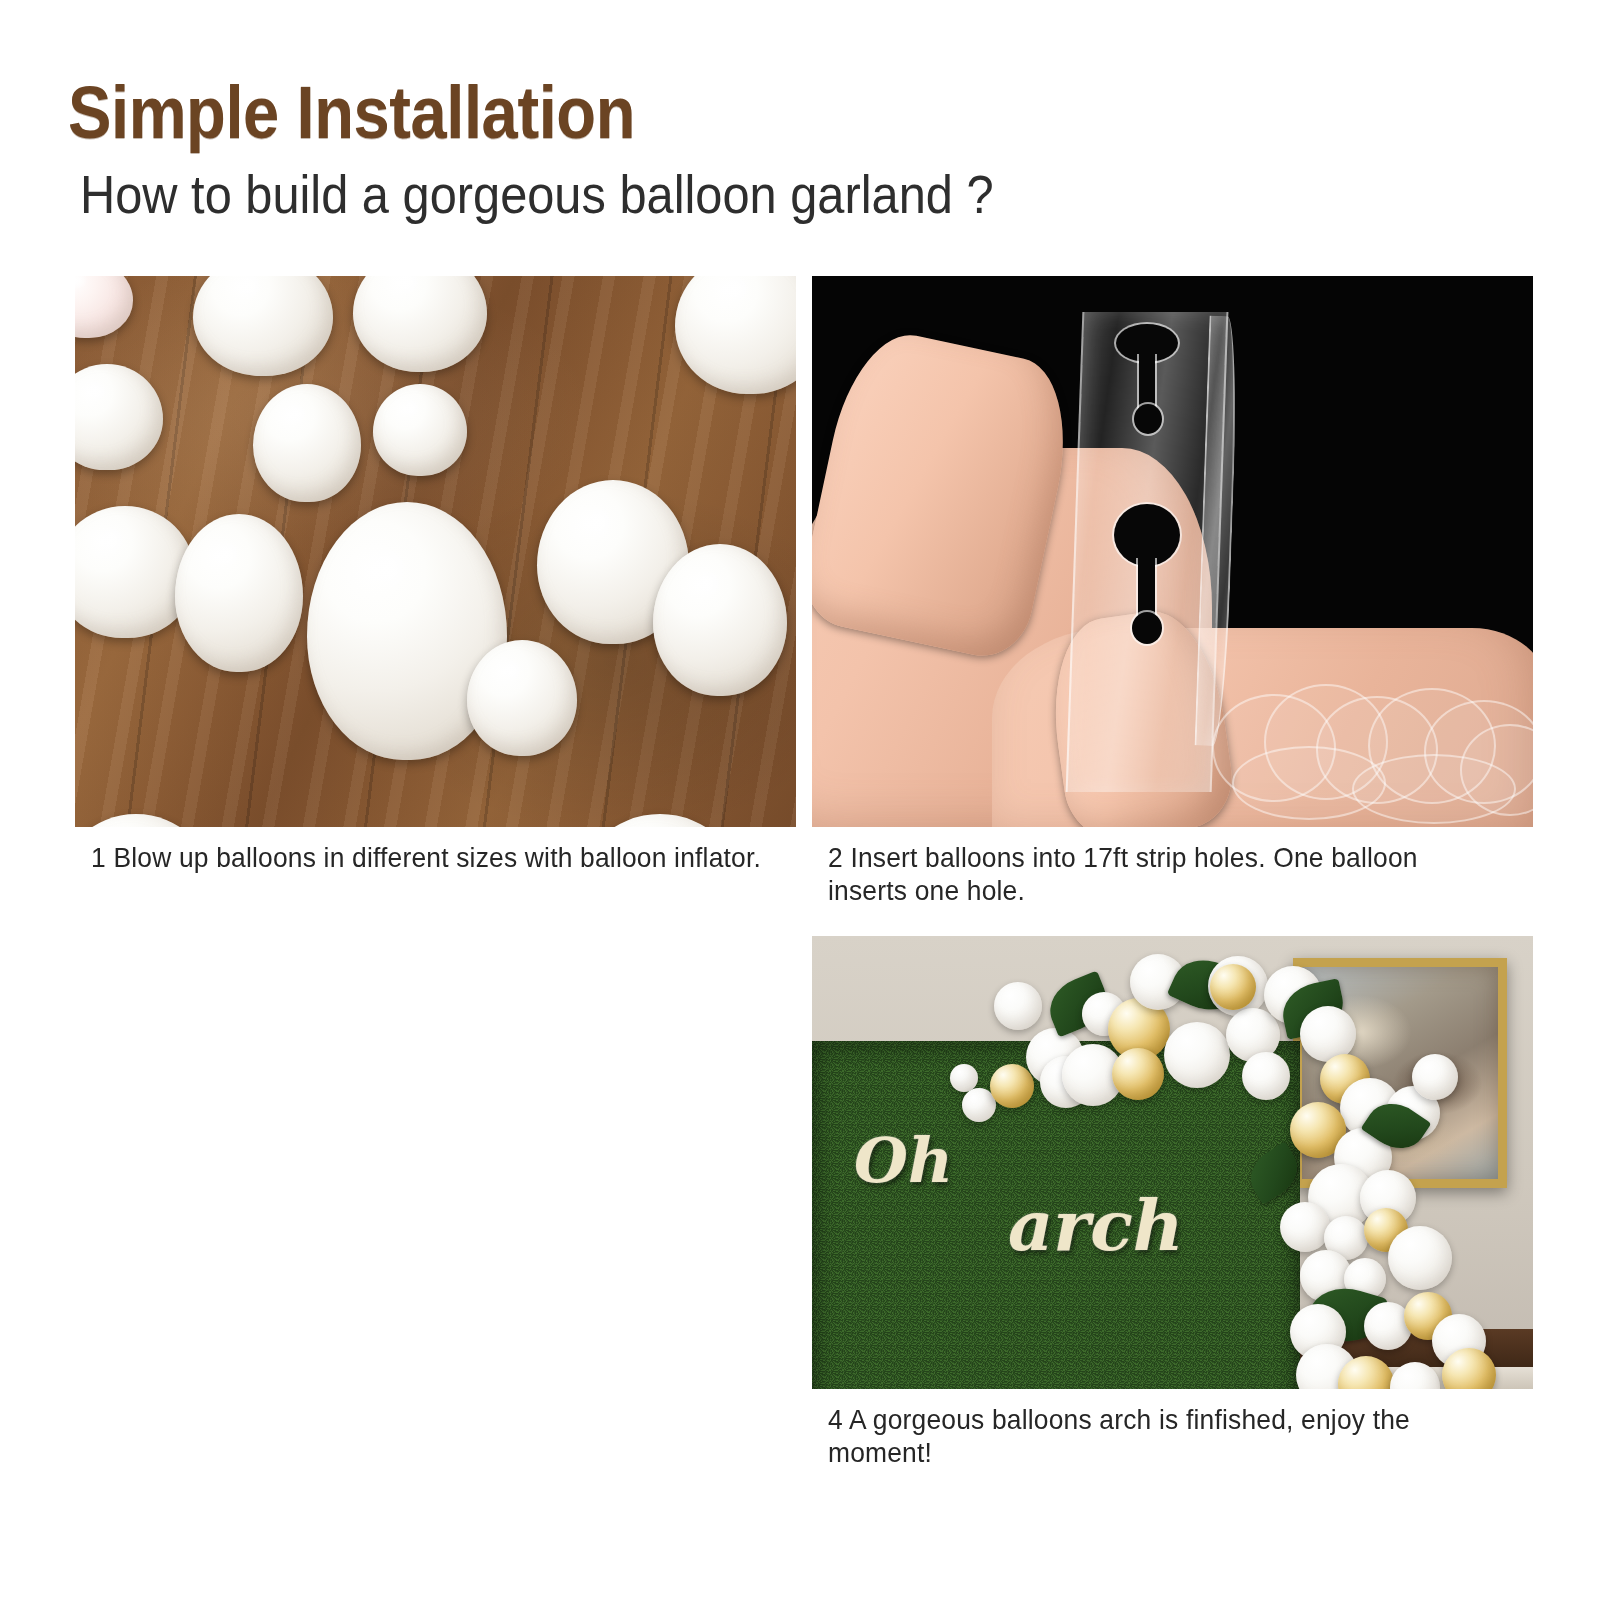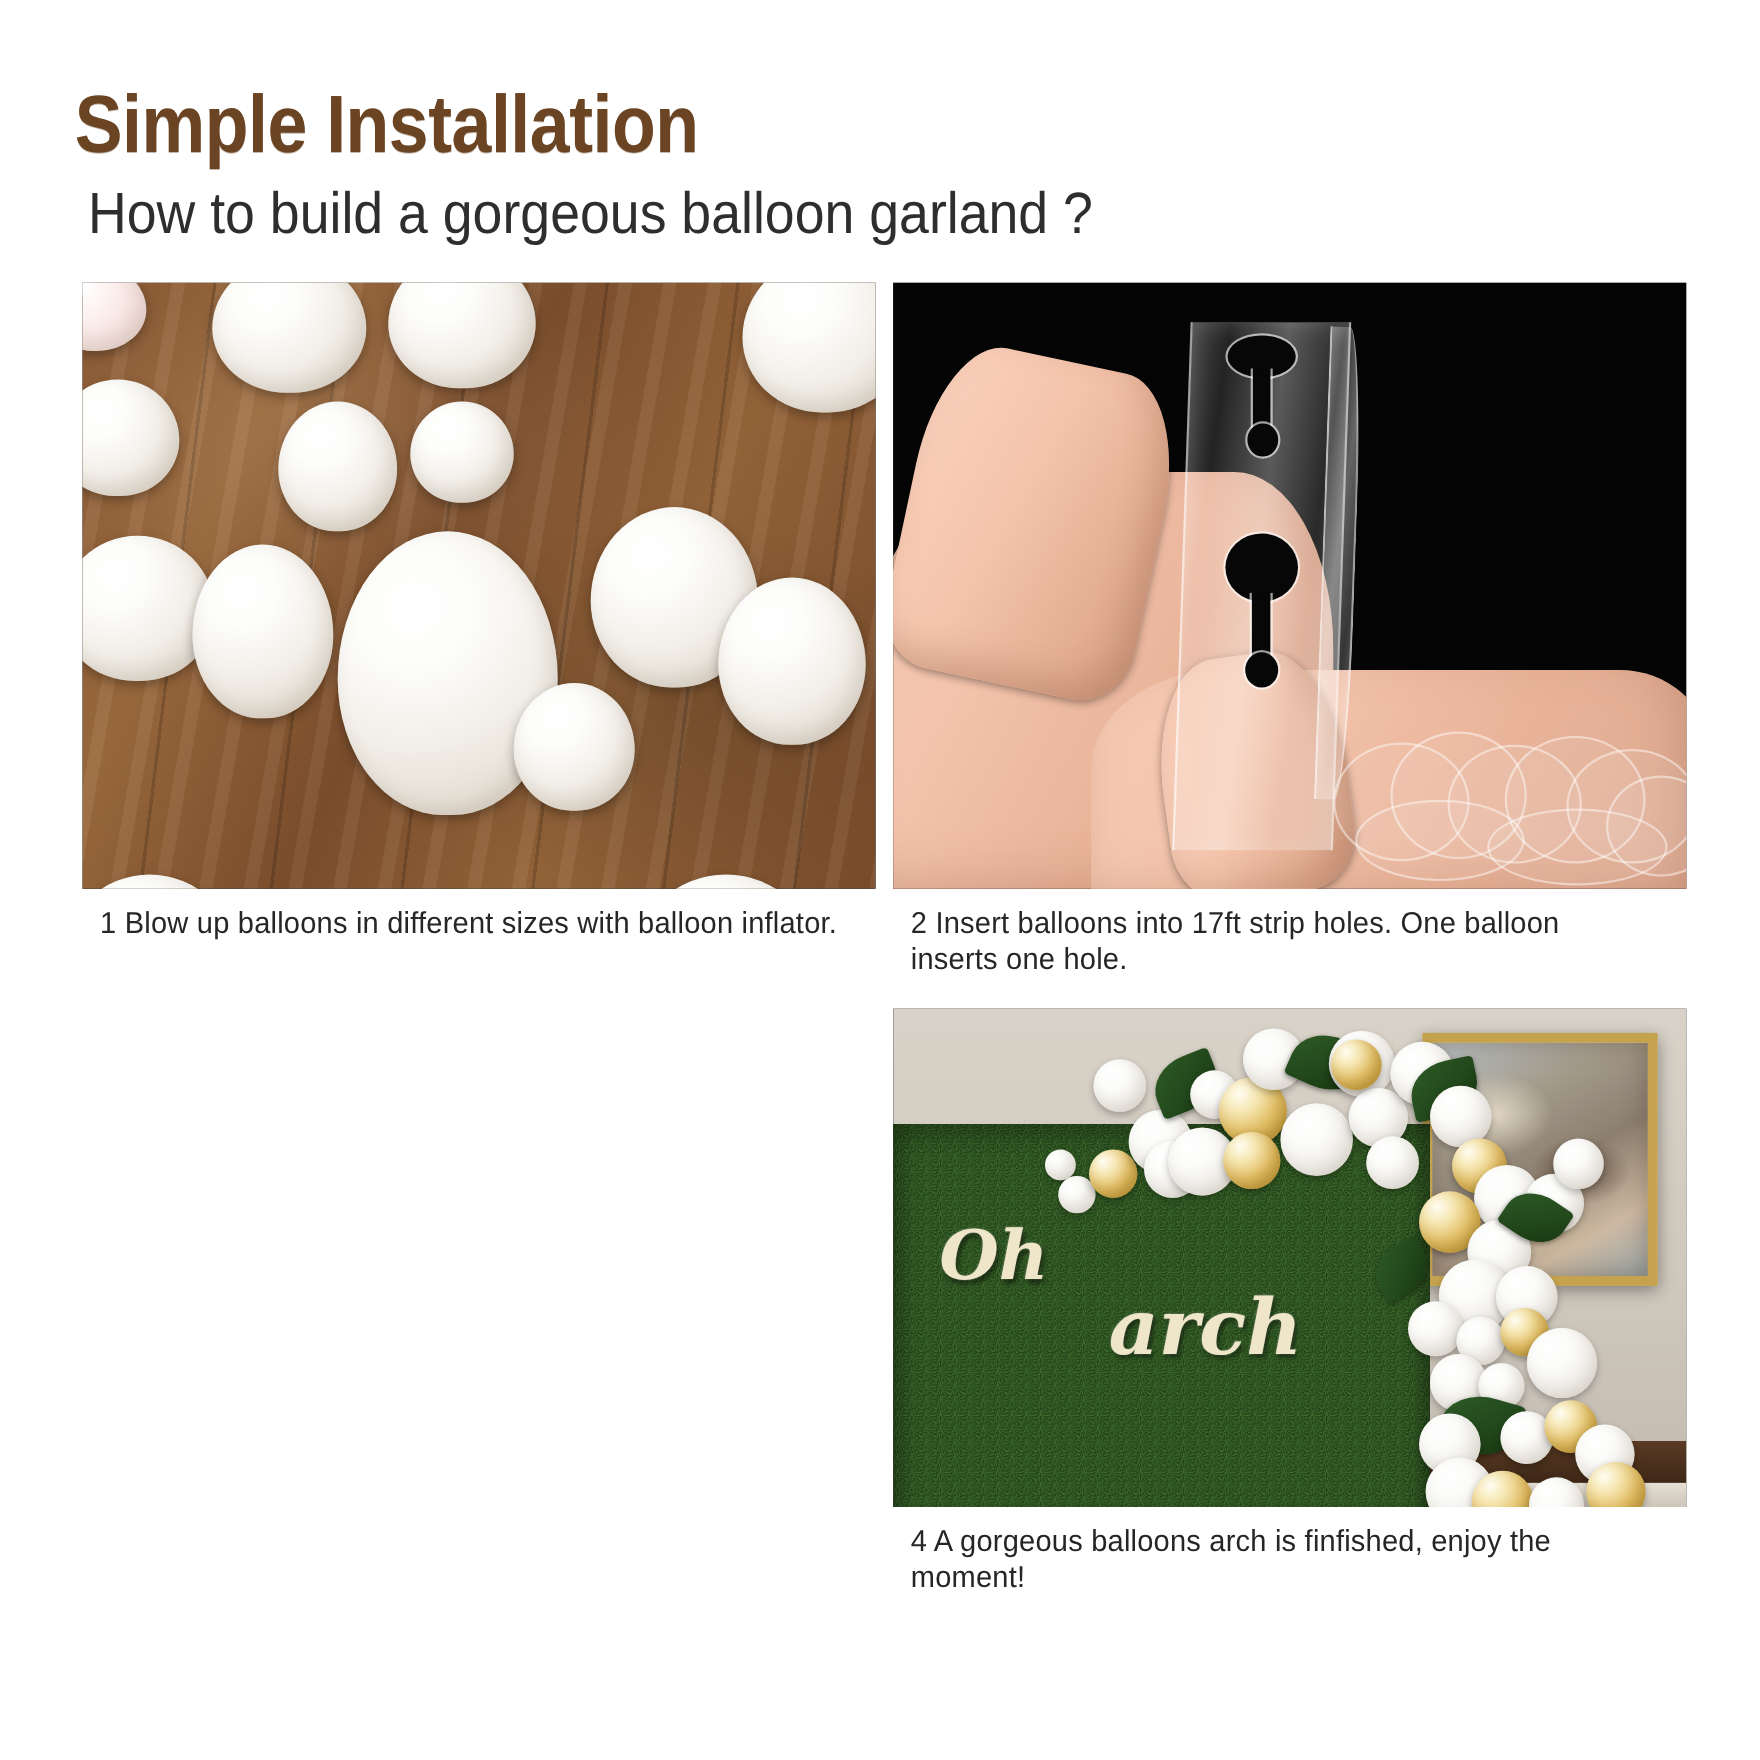--- a/index.html
+++ b/index.html
@@ -45,21 +45,21 @@
     transform: scaleX(0.92);
     transform-origin: left center;
     white-space: nowrap;
     margin: 10px 0 0 12px;
   }
 
   
   #steps-grid {
     position: absolute;
     left: 75px;
-    top: 257px;
+    top: 276px;
     width: 1458px;
     height: 1300px;
   }
   .step {
     position: absolute;
     width: 721px;
   }
   .step.col-left  { left: 0; }
   .step.col-right { left: 737px; }
   .step.row-top    { top: 0; }

